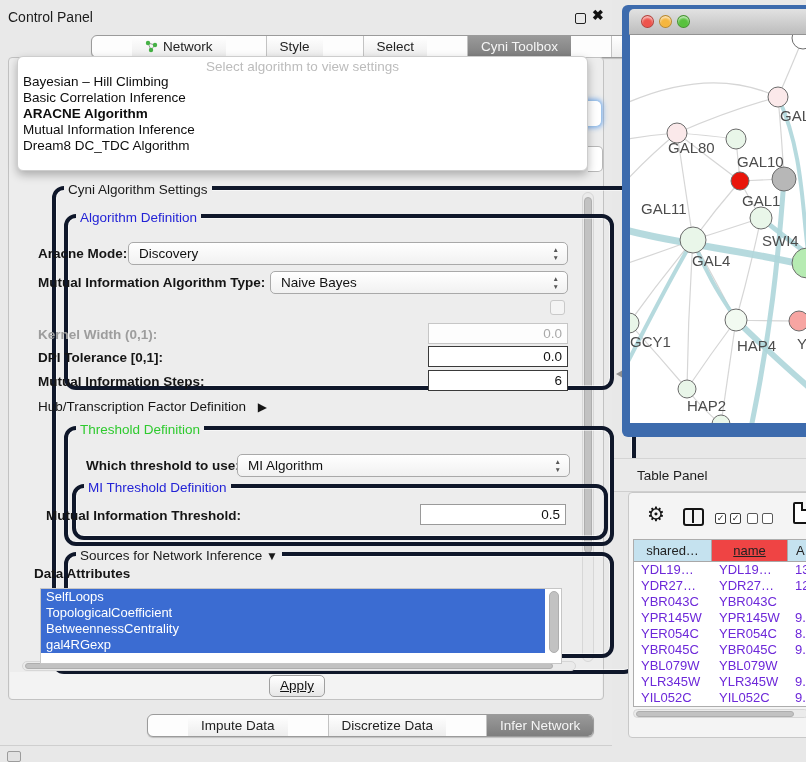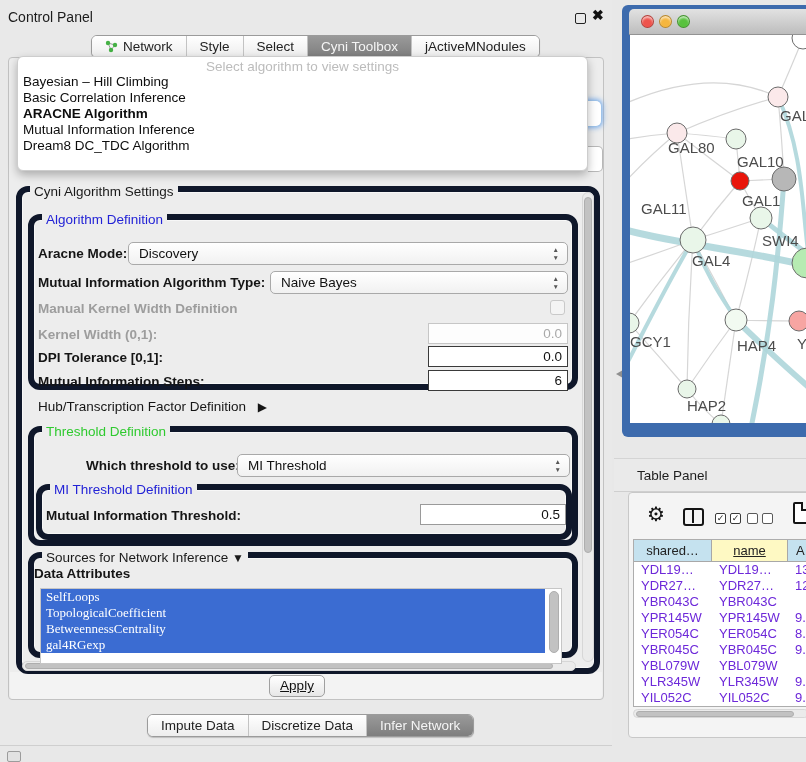--- a/index.html
+++ b/index.html
@@ -12,33 +12,33 @@
   #cp { left:0; top:0; width:612px; height:746px; background:#e9e9e9;
         border-bottom:1px solid #cfcfcf; }
   #cp-title { left:8px; top:9px; font-size:14px; color:#1c1c1c; }
   #cp-float { left:575px; top:13px; width:11px; height:11px; border:1.5px solid #222; border-radius:2px; }
   #cp-close { left:592px; top:7px; font-size:14px; font-weight:bold; color:#111; }
   #top-tick { left:13px; top:0; width:1px; height:7px; background:#b5b5b5; }
 
   .seg-bar { display:flex; height:23px; border:1px solid #9b9b9b; border-radius:6px;
              overflow:hidden; background:#fdfdfd; box-shadow:0 1px 1px rgba(0,0,0,.18); }
   .seg { display:flex; align-items:center; gap:5px; padding:0 13px; font-size:13.5px;
-         color:#222; border-left:1px solid #c3c3c3; background:linear-gradient(#ffffff,#ededed); white-space:nowrap; }
+         color:#222; border-left:1px solid #c3c3c3; background:linear-gradient(#ffffff,#ededed); white-space:nowrap;margin-left:40px; }
   .seg:first-child { border-left:none; }
   .seg.sel { background:linear-gradient(#9a9a9a,#7e7e7e); color:#f5f5f5; }
   #top-tabs { left:91px; top:35px; }
   #bottom-tabs { left:147px; top:714px; }
 
   #content { left:8px; top:57px; width:596px; height:643px; background:#ededed;
              border:1px solid #c2c2c2; border-radius:4px; }
   #apply-strip { left:10px; top:672px; width:592px; height:27px; background:#f3f3f3; border-radius:0 0 4px 4px; }
 
   
-  .grp { position:absolute; border:6px solid #0f172a; border-radius:12px;
-         box-shadow:inset 0 0 0 1px rgba(255,255,255,.55); }
+  .grp { position:absolute; border:4px solid #0f172a; border-radius:12px;
+         box-shadow:inset 0 0 0 1px rgba(255,255,255,.55);margin-left:36px; }
   .grp > .gt { position:absolute; top:-8px; left:8px; background:#ededed; padding:0 4px;
                font-size:13.5px; white-space:nowrap; }
   .gt.blue  { color:#2323d6; }
   .gt.green { color:#2fca2f; }
 
   .lbl   { position:absolute; font-size:13.5px; font-weight:bold; color:#151515; white-space:nowrap; }
   .lbl.dis { color:#9d9d9d; }
   .plain { font-weight:normal; }
 
   .combo { position:absolute; height:23px; background:linear-gradient(#ffffff,#f1f1f1);
@@ -64,21 +64,21 @@
                 box-shadow:0 0 5px 1px rgba(100,160,235,.8); z-index:30; }
   #field-frag { left:588px; top:146px; width:15px; height:26px; background:#fff;
                 border:1px solid #b8b8b8; border-left:none; border-radius:0 5px 5px 0; z-index:30; }
 
   
   .sb-track-v { position:absolute; background:#ebebeb; border:1px solid #d7d7d7; border-radius:6px; }
   .sb-thumb   { position:absolute; background:#c2c2c2; border:1px solid #aeaeae; border-radius:6px; }
 
   
   #attr-list { left:40px; top:588px; width:522px; height:76px; background:#fff;
-               border:1px solid #c6c6c6; overflow:hidden;font-family:Liberation Serif, serif; }
+               border:1px solid #c6c6c6; overflow:hidden; }
   .attr-item { width:504px; height:16px; line-height:16px; padding-left:5px;
                font-size:13px; color:#0d0d0d; }
   .attr-item.on { background:#3b6cd2; color:#fff; }
   #attr-vthumb { right:2px; top:2px; width:10px; height:62px; }
 
   #apply-btn { left:269px; top:675px; width:56px; height:22px; border:1px solid #a0a0a0;
                border-radius:5px; background:linear-gradient(#ffffff,#e7e7e7);
                font-size:13.5px; text-align:center; line-height:20px; color:#111;text-decoration:underline; }
 
   .disc { font-size:12px; }
@@ -109,21 +109,21 @@
   #ic-doc { left:164px; top:9px; width:17px; height:22px; border:2.5px solid #141414; border-radius:2px; background:#fff; }
   #ic-doc::after { content:""; position:absolute; right:-2px; top:-2px; width:7px; height:7px;
                    background:#f4f4f4; border-left:2.5px solid #141414; border-bottom:2.5px solid #141414; }
 
   #tbl { left:4px; top:46px; width:178px; height:168px; background:#fff;
          border:1px solid #adadad; overflow:hidden; }
   .trow { display:grid; grid-template-columns:78px 76px 60px; }
   .th { height:22px; line-height:22px; text-align:center; font-size:13px; color:#222;
         border-right:1px solid #a8a8a8; border-bottom:1px solid #a8a8a8; overflow:hidden; white-space:nowrap; }
   .th.blue { background:#c5e2ef; }
-  .th.gray { background:#fef9c3;text-decoration:underline; }
+  .th.gray { background:#ef4444;text-decoration:underline; }
   #tbl-rows { height:140px; overflow:hidden; }
   .td { height:16px; line-height:16px; font-size:13px; color:#6d28d9; padding-left:7px;
         white-space:nowrap; overflow:hidden; }
   #tbl-hscroll { left:4px; top:216px; width:176px; height:9px; }
   #tbl-hthumb { left:2px; top:1px; width:158px; height:6px; }
 
   #mini-sq { left:7px; top:751px; width:14px; height:11px; border:1.5px solid #9c9c9c;
              background:#e2e2e2; border-radius:2px; }
   #cursor { left:616px; top:370px; width:0; height:0; border-top:4px solid transparent;
             border-bottom:4px solid transparent; border-right:7px solid #8f8f8f; }
@@ -193,40 +193,39 @@
       </span>
   </div>
   <div class="lbl" style="left:38px; top:275px;">Mutual Information Algorithm Type:</div>
   <div class="combo" style="left:270px; top:271px; width:298px;">
     <span>Naive Bayes</span>
     <span class="arr">
         <span>▲</span>
         <span>▼</span>
       </span>
   </div>
-  <div class="lbl dis" style="left:38px; top:301px;">Manual Kernel Width Definition</div>
   <div class="chk" style="left:550px; top:300px;"></div>
   <div class="lbl dis" style="left:38px; top:327px;">Kernel Width (0,1):</div>
   <div class="tf dis" style="left:428px; top:323px; width:140px;">0.0</div>
   <div class="lbl" style="left:38px; top:350px;">DPI Tolerance [0,1]:</div>
   <div class="tf strong" style="left:428px; top:346px; width:140px;">0.0</div>
   <div class="lbl" style="left:38px; top:374px;">Mutual Information Steps:</div>
   <div class="tf strong" style="left:428px; top:370px; width:140px;">6</div>
 
   <div class="lbl plain" style="left:38px; top:399px;">
     <span>Hub/Transcription Factor Definition</span>
     <span class="disc" style="margin-left:8px;">▶</span>
   </div>
 
   <div class="grp" style="left:28px; top:426px; width:550px; height:120px;">
     <span class="gt green">Threshold Definition</span>
   </div>
   <div class="lbl" style="left:86px; top:458px;">Which threshold to use:</div>
   <div class="combo" style="left:237px; top:454px; width:333px;">
-    <span>MI Threshold</span>
+    <span>MI Algorithm</span>
     <span class="arr">
         <span>▲</span>
         <span>▼</span>
       </span>
   </div>
   <div class="grp" style="left:36px; top:484px; width:536px; height:56px;">
     <span class="gt blue">MI Threshold Definition</span>
   </div>
   <div class="lbl" style="left:46px; top:508px;">Mutual Information Threshold:</div>
   <div class="tf" style="left:420px; top:504px; width:146px;">0.5</div>

